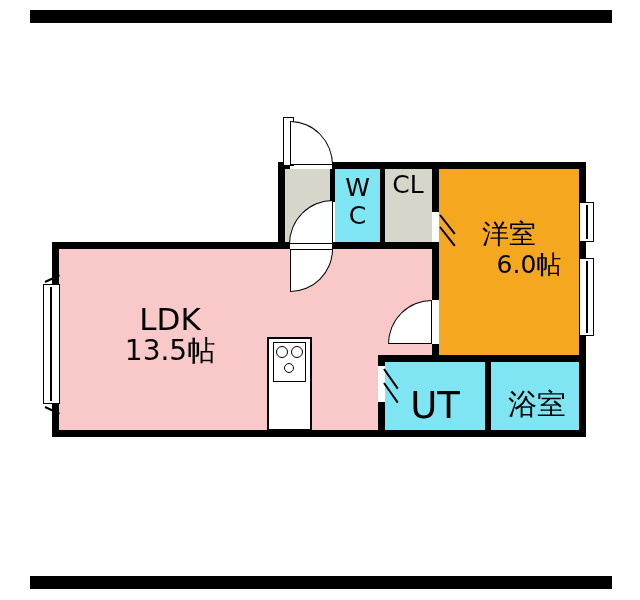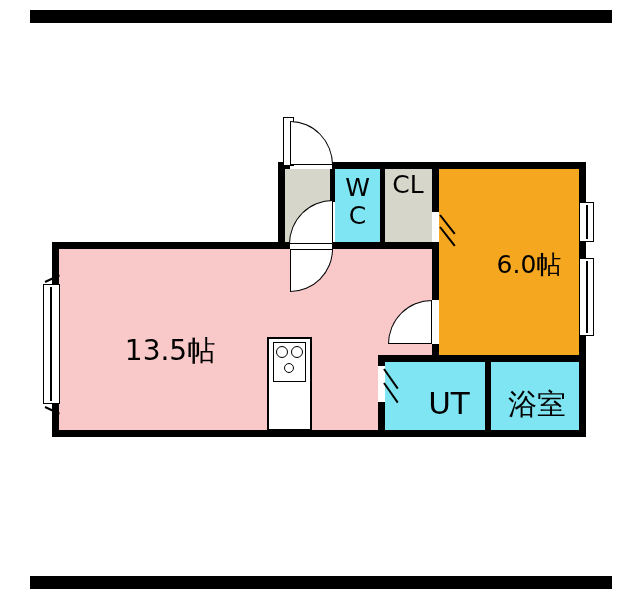--- a/index.html
+++ b/index.html
@@ -84,21 +84,21 @@
   .b2{left:291px;top:346px;width:12px;height:12px}
   .b3{left:284px;top:363px;width:10px;height:10px}
 
   
   .label-ldk{left:95px;top:302px;width:150px;font-size:31px}
   .label-ldk-size{left:85px;top:336px;width:170px;font-size:28px}
   .label-western{left:444px;top:219px;width:130px;font-size:27px}
   .label-western-size{left:464px;top:251px;width:130px;font-size:25px}
   .label-wc{left:336px;top:174px;width:43px;font-size:25px;white-space:pre}
   .label-cl{left:385px;top:171px;width:46px;font-size:25px}
-  .label-ut{left:412px;top:386px;width:74px;font-size:31px}
+  .label-ut{left:398px;top:386px;width:74px;font-size:37px}
   .label-bath{left:496px;top:389px;width:82px;font-size:29px}
 </style>
 </head>
 <body>
 
 <div id="stage">
 
   <div class="bar top"></div>
   <div class="bar bottom"></div>
 
@@ -149,21 +149,23 @@
   <div class="winline win-rs-mid"></div>
   <div class="winbox win-right-large"></div>
   <div class="winline win-rl-mid"></div>
 
   <div class="kitchen"></div>
   <div class="stove"></div>
   <div class="burner b1"></div>
   <div class="burner b2"></div>
   <div class="burner b3"></div>
 
+  <div class="label label-ldk">LDK</div>
   <div class="label label-ldk-size">13.5帖</div>
+  <div class="label label-western">洋室</div>
   <div class="label label-western-size">6.0帖</div>
   <div class="label label-wc">W
 C</div>
   <div class="label label-cl">CL</div>
   <div class="label label-ut">UT</div>
   <div class="label label-bath">浴室</div>
 
 </div>
 
 </body></html>

